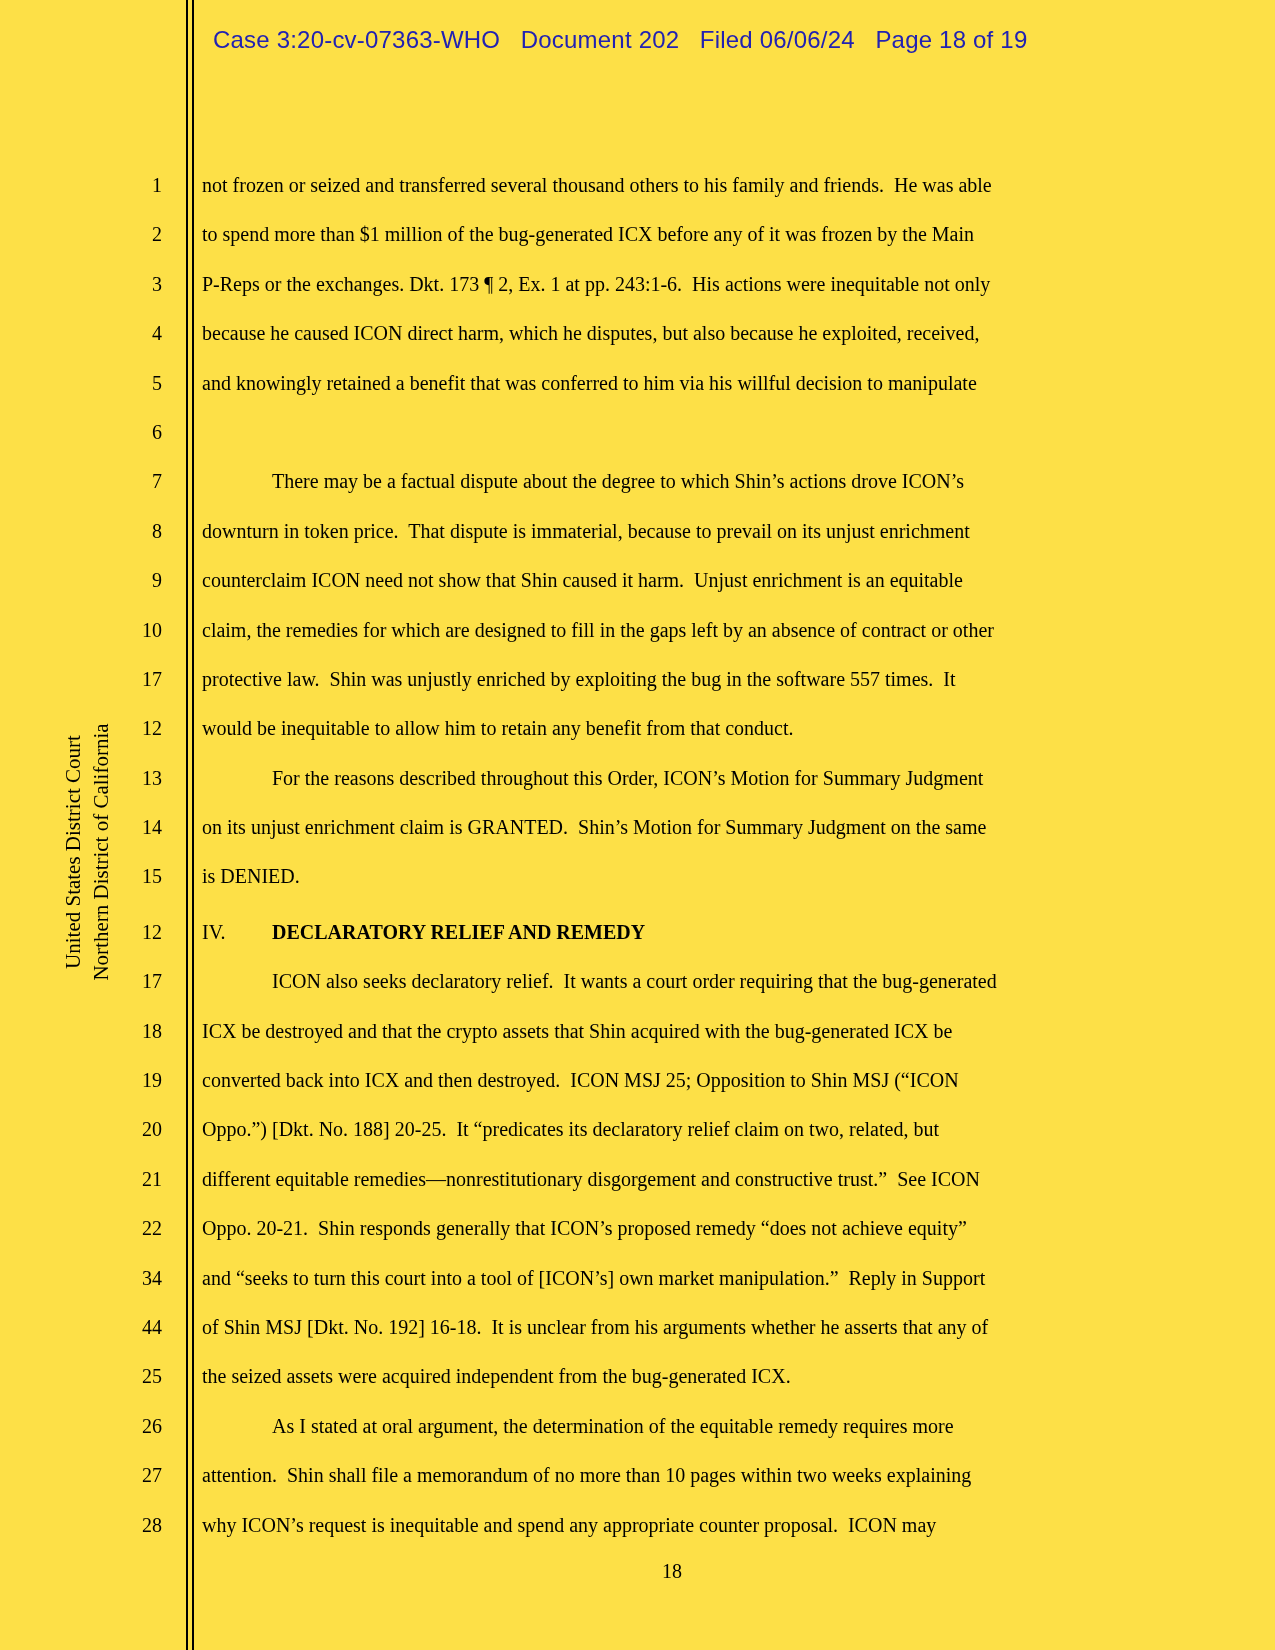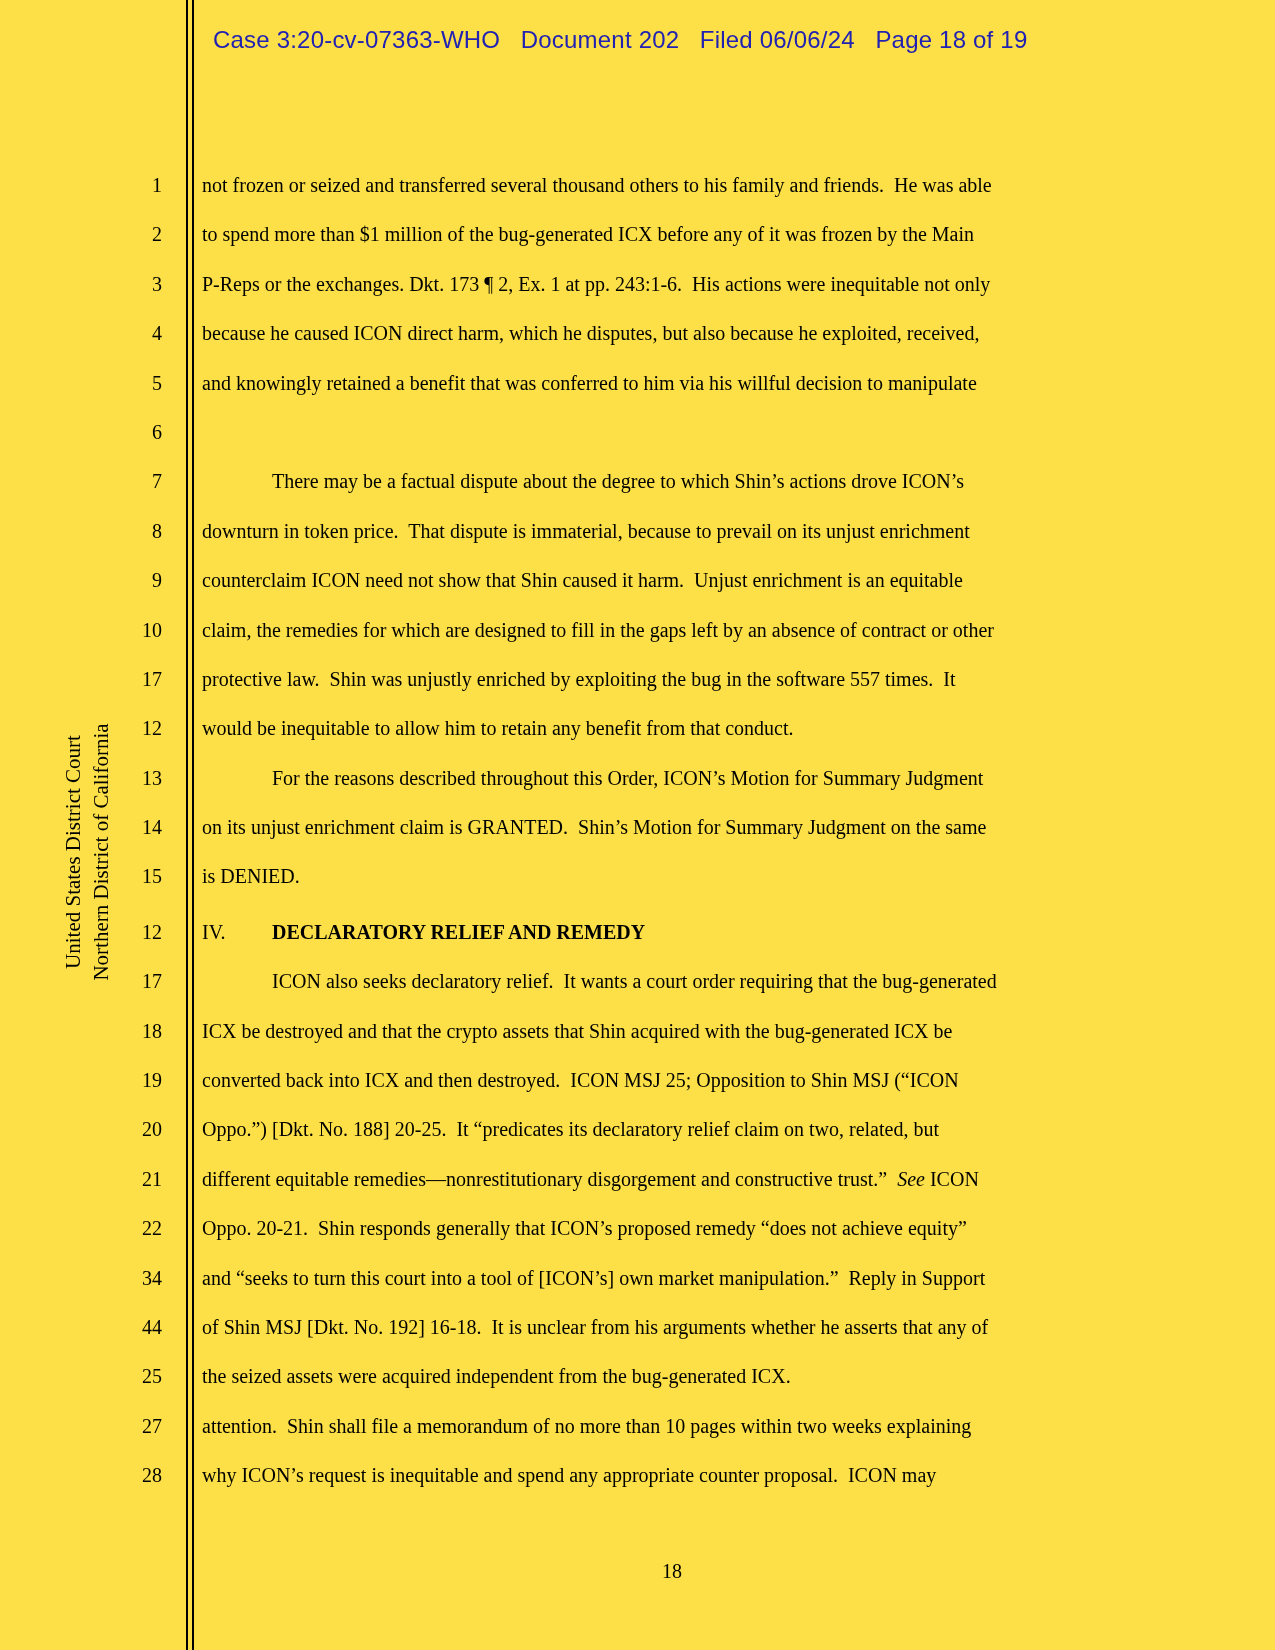--- a/index.html
+++ b/index.html
@@ -46,21 +46,21 @@
   .row.extra-space{margin-top:6px;}
   .num{
     width:162px;flex:0 0 162px;
     text-align:right;
   }
   .txt{
     margin-left:40px;
     white-space:pre;
   }
   .txt.indent{padding-left:70px;}
-  .seg-i{font-style:italic;}
+  .seg-i{}
   .row.heading .txt{font-weight:bold;}
   .heading-label{display:inline-block;width:70px;font-weight:normal;}
   .page-number{
     position:absolute;left:202px;top:1560px;width:940px;
     text-align:center;font-size:20px;
   }
 </style>
 </head>
 <body>
 
@@ -169,20 +169,24 @@
       </div>
       <div class="row">
         <span class="num">44</span>
         <span class="txt">of Shin MSJ [Dkt. No. 192] 16-18.  It is unclear from his arguments whether he asserts that any of</span>
       </div>
       <div class="row">
         <span class="num">25</span>
         <span class="txt">the seized assets were acquired independent from the bug-generated ICX.</span>
       </div>
       <div class="row">
+        <span class="num">26</span>
+        <span class="txt indent">As I stated at oral argument, the determination of the equitable remedy requires more</span>
+      </div>
+      <div class="row">
         <span class="num">27</span>
         <span class="txt">attention.  Shin shall file a memorandum of no more than 10 pages within two weeks explaining</span>
       </div>
       <div class="row">
         <span class="num">28</span>
         <span class="txt">why ICON’s request is inequitable and spend any appropriate counter proposal.  ICON may</span>
       </div>
     </div>
 
   <div class="page-number">18</div>

